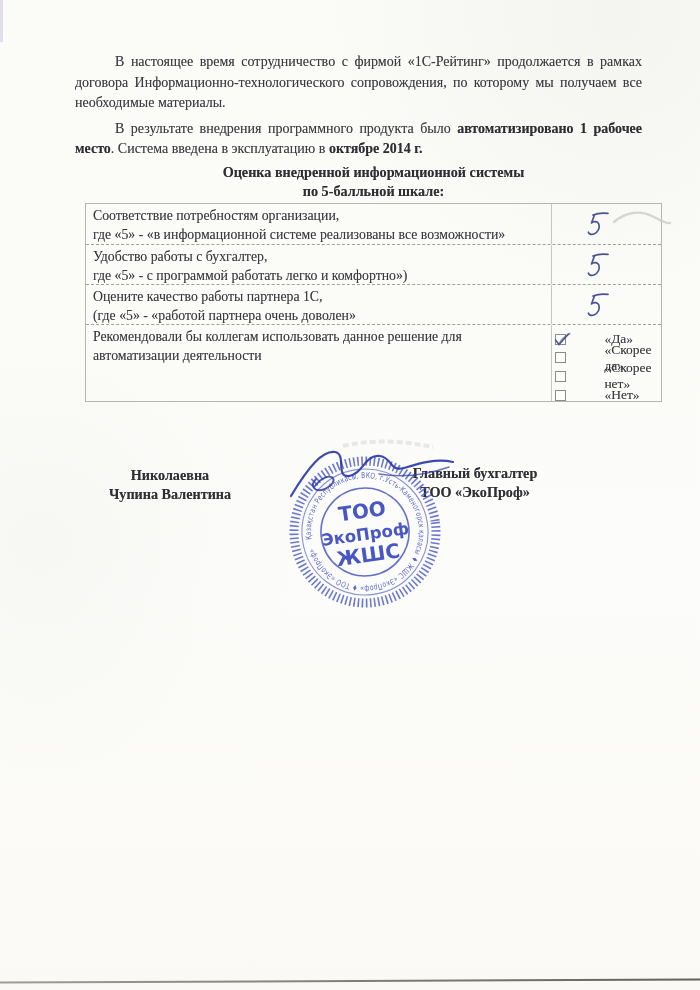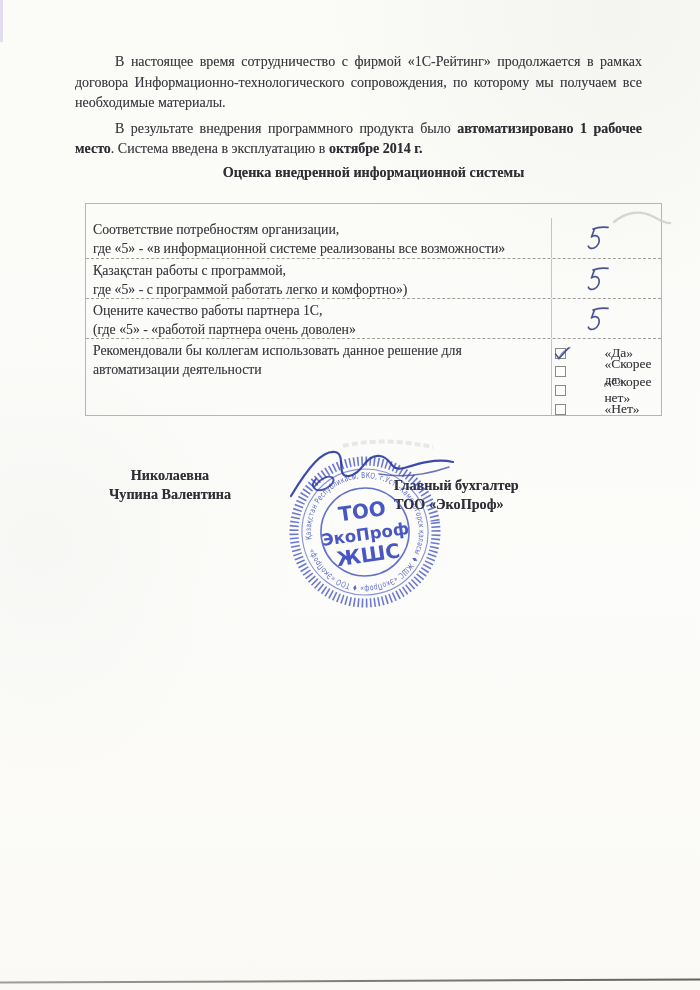--- a/index.html
+++ b/index.html
@@ -19,21 +19,21 @@
         text-shadow:0 0 .5px rgba(70,70,75,.45);}
   .para b{color:#2c2c32;}
   
   #table-title{position:absolute;left:85px;top:163px;width:577px;text-align:center;
         font-weight:bold;font-size:14.2px;line-height:19px;color:#2e2e34;
         text-shadow:0 0 .5px rgba(60,60,65,.5);}
   
   #rating-table{position:absolute;left:85px;top:203px;width:577px;
         border:1px solid #b6b6b0;box-sizing:border-box;}
   .trow{display:flex;border-top:1px dashed #a39f98;}
-  .trow:first-child{border-top:none;margin-top:14px;}
+  .trow:first-child{border-top:none;}
   #rating-rows .trow:nth-child(1){height:40px;}
   #rating-rows .trow:nth-child(2){height:39px;}
   #rating-rows .trow:nth-child(3){height:39px;}
   #rating-rows .trow:nth-child(4){height:76px;}
   .qcell{width:467px;box-sizing:border-box;padding:3px 8px 0 7px;
         font-size:13.8px;line-height:18.6px;color:#38383e;
         text-shadow:0 0 .5px rgba(70,70,75,.4);}
   .rcell{width:110px;box-sizing:border-box;border-left:1px solid #c6c6c0;
         position:relative;}
   .hand5{position:absolute;left:32px;top:4px;}
@@ -43,23 +43,23 @@
   .cbx-item{position:relative;display:flex;align-items:center;height:18.6px;
         font-size:13.5px;color:#38383e;text-shadow:0 0 .5px rgba(70,70,75,.4);gap:32px;}
   .cbx-box{width:9px;height:9px;border:1px solid #8b8b86;margin:0 6px 0 0;
         background:rgba(255,255,255,.4);flex:none;}
   .cbx-check{position:absolute;left:-3px;top:-3px;}
   .cbx-check path{stroke:#4a5292;fill:none;stroke-width:1.5;stroke-linecap:round;}
   
   .sig-name{position:absolute;left:70px;top:466px;width:200px;text-align:center;
         font-weight:bold;font-size:14.2px;line-height:18.5px;color:#2e2e34;
         text-shadow:0 0 .5px rgba(60,60,65,.5);}
-  .sig-title{position:absolute;left:394px;top:464px;width:162px;text-align:left;
+  .sig-title{position:absolute;left:394px;top:464px;width:162px;text-align:center;
         font-weight:bold;font-size:14.2px;line-height:18.5px;color:#2e2e34;
-        text-shadow:0 0 .5px rgba(60,60,65,.5);margin-top:12px;}
+        text-shadow:0 0 .5px rgba(60,60,65,.5);}
   
   #stamp{position:absolute;left:277px;top:444px;opacity:.93;filter:blur(.25px);}
   #stamp text{font-family:"DejaVu Sans", sans-serif;}
   #signature-svg{position:absolute;left:283px;top:434px;}
   
   #scan-edge{position:absolute;left:-4px;top:980px;width:708px;height:2px;
         background:linear-gradient(to right,rgba(85,82,75,.55),rgba(60,58,52,.8));
         transform:rotate(-0.25deg);}
   #edge-sliver{position:absolute;left:0;top:0;width:3px;height:42px;
         background:rgba(168,150,215,.30);}
@@ -72,39 +72,40 @@
 
   <div id="edge-sliver"></div>
 
   <div id="paragraphs">
       <p class="para"><span>В настоящее время сотрудничество с фирмой «1С-Рейтинг» продолжается в рамках договора Информационно-технологического сопровождения, по которому мы получаем все необходимые материалы.</span></p>
       <p class="para"><span>В результате внедрения программного продукта было </span><b>автоматизировано 1 рабочее место</b><span>. Система введена в эксплуатацию в </span><b>октябре 2014 г.</b></p>
     </div>
 
   <div id="table-title">
     <div>Оценка внедренной информационной системы</div>
+    <div>по 5-балльной шкале:</div>
   </div>
 
   <div id="rating-table">
     <div id="rating-rows">
         <div class="trow">
           <div class="qcell">
             <div>Соответствие потребностям организации,</div>
             <div>где «5» - «в информационной системе реализованы все возможности»</div>
           </div>
           <div class="rcell">
             <div class="hand5"><svg class="hand-ink" width="26" height="30" viewBox="0 0 26 30">
                 <path d="M9,7 C13.5,5.2 18.5,4.6 24,5.4"></path>
                 <path d="M10.5,6.8 L7.5,15 C9.5,13 13.5,13.2 14.8,16 C16.2,19.5 14,24.5 10,26 C7,27.1 4.8,25.8 4.4,24.2"></path>
               </svg></div>
           </div>
         </div>
         <div class="trow">
           <div class="qcell">
-            <div>Қазақстан работы с программой,</div>
+            <div>Удобство работы с бухгалтер,</div>
             <div>где «5» - с программой работать легко и комфортно»)</div>
           </div>
           <div class="rcell">
             <div class="hand5"><svg class="hand-ink" width="26" height="30" viewBox="0 0 26 30">
                 <path d="M9,7 C13.5,5.2 18.5,4.6 24,5.4"></path>
                 <path d="M10.5,6.8 L7.5,15 C9.5,13 13.5,13.2 14.8,16 C16.2,19.5 14,24.5 10,26 C7,27.1 4.8,25.8 4.4,24.2"></path>
               </svg></div>
           </div>
         </div>
         <div class="trow">

